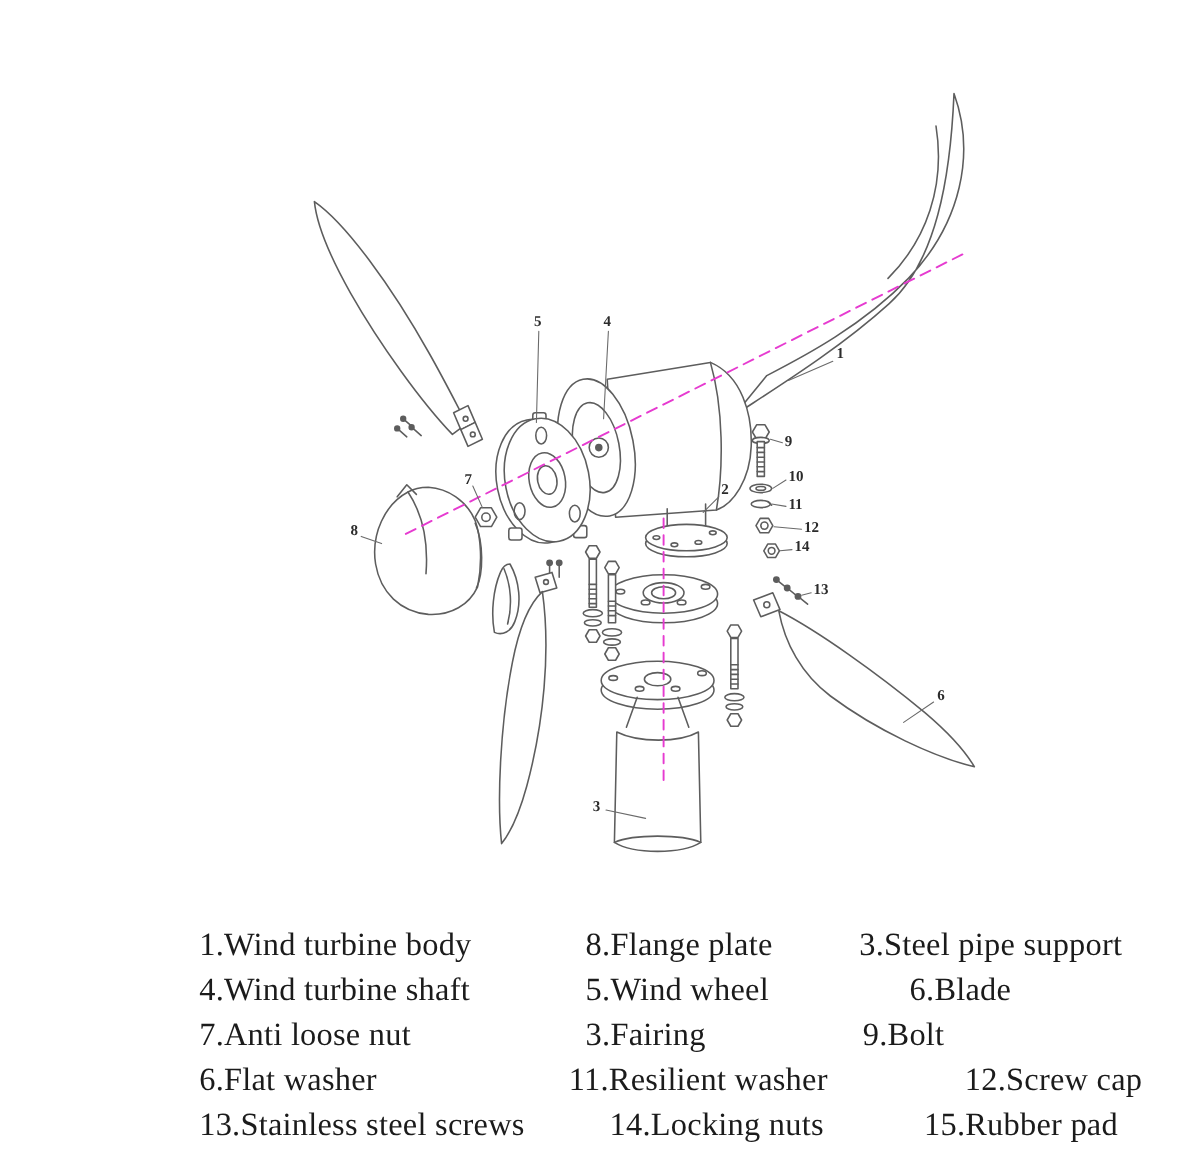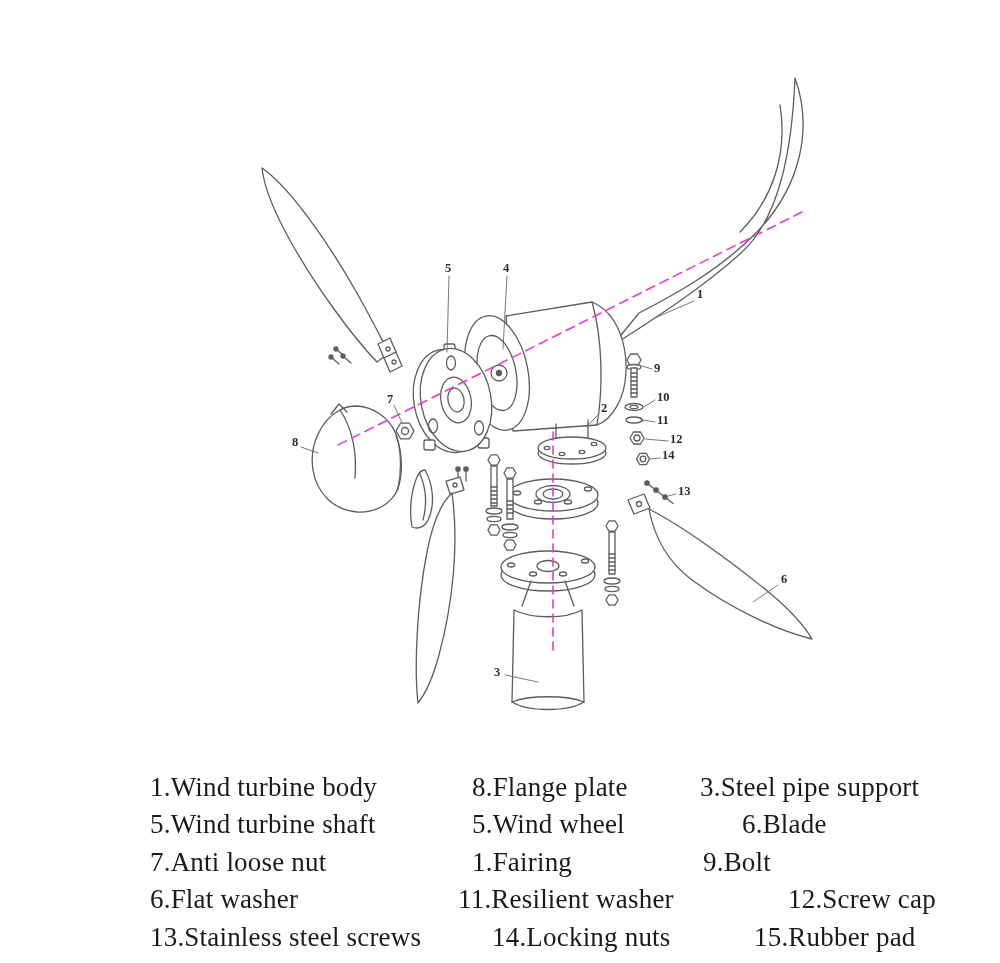--- a/index.html
+++ b/index.html
@@ -13,21 +13,21 @@
     overflow: hidden;
   }
   .diagram { position: absolute; left: 0; top: 0; }
   .callout {
     font-family: "Liberation Serif", serif;
     font-weight: bold;
     font-size: 12.5px;
     fill: #2b2b2b;
   }
   .legend { position: absolute; left: 0; top: 769px; width: 1000px; color: #1b1b1b; }
-  .legend-row { position: relative; height: 37.4px; }
+  .legend-row { position: relative; height: 37.4px; margin-left: 16px; }
   .legend-cell {
     position: absolute; top: 0;
     white-space: nowrap;
     font-size: 27px;
     line-height: 36px;
     letter-spacing: 0.2px;
   }
 </style>
 </head>
 <body>
@@ -266,27 +266,27 @@
     </g>
   </svg>
 
   <div class="legend">
     <div class="legend-row">
       <span class="legend-cell" style="left:150px">1.Wind turbine body</span>
       <span class="legend-cell" style="left:472px">8.Flange plate</span>
       <span class="legend-cell" style="left:700px">3.Steel pipe support</span>
     </div>
     <div class="legend-row">
-      <span class="legend-cell" style="left:150px">5.Wind turbine shaft</span>
+      <span class="legend-cell" style="left:150px">4.Wind turbine shaft</span>
       <span class="legend-cell" style="left:472px">5.Wind wheel</span>
       <span class="legend-cell" style="left:742px">6.Blade</span>
     </div>
     <div class="legend-row">
       <span class="legend-cell" style="left:150px">7.Anti loose nut</span>
-      <span class="legend-cell" style="left:472px">1.Fairing</span>
+      <span class="legend-cell" style="left:472px">3.Fairing</span>
       <span class="legend-cell" style="left:703px">9.Bolt</span>
     </div>
     <div class="legend-row">
       <span class="legend-cell" style="left:150px">6.Flat washer</span>
       <span class="legend-cell" style="left:458px">11.Resilient washer</span>
       <span class="legend-cell" style="left:788px">12.Screw cap</span>
     </div>
     <div class="legend-row">
       <span class="legend-cell" style="left:150px">13.Stainless steel screws</span>
       <span class="legend-cell" style="left:492px">14.Locking nuts</span>

